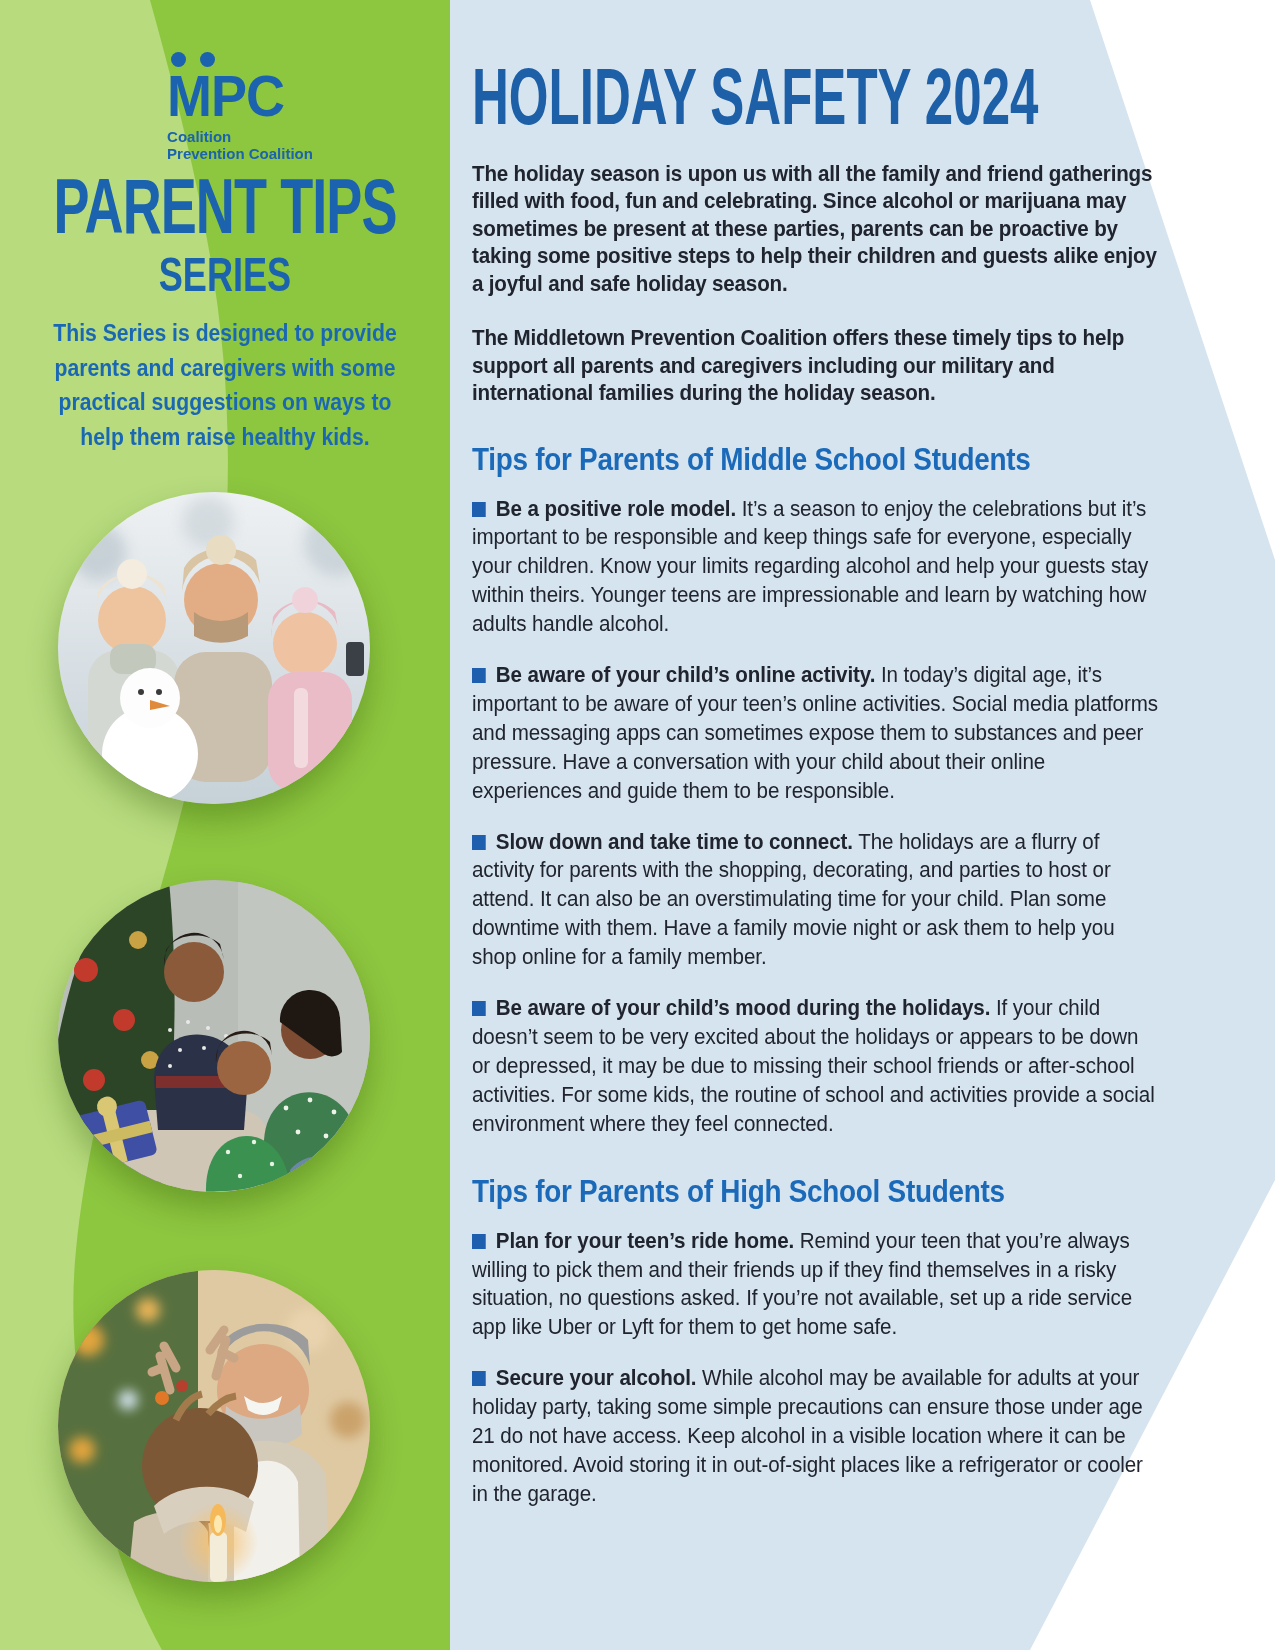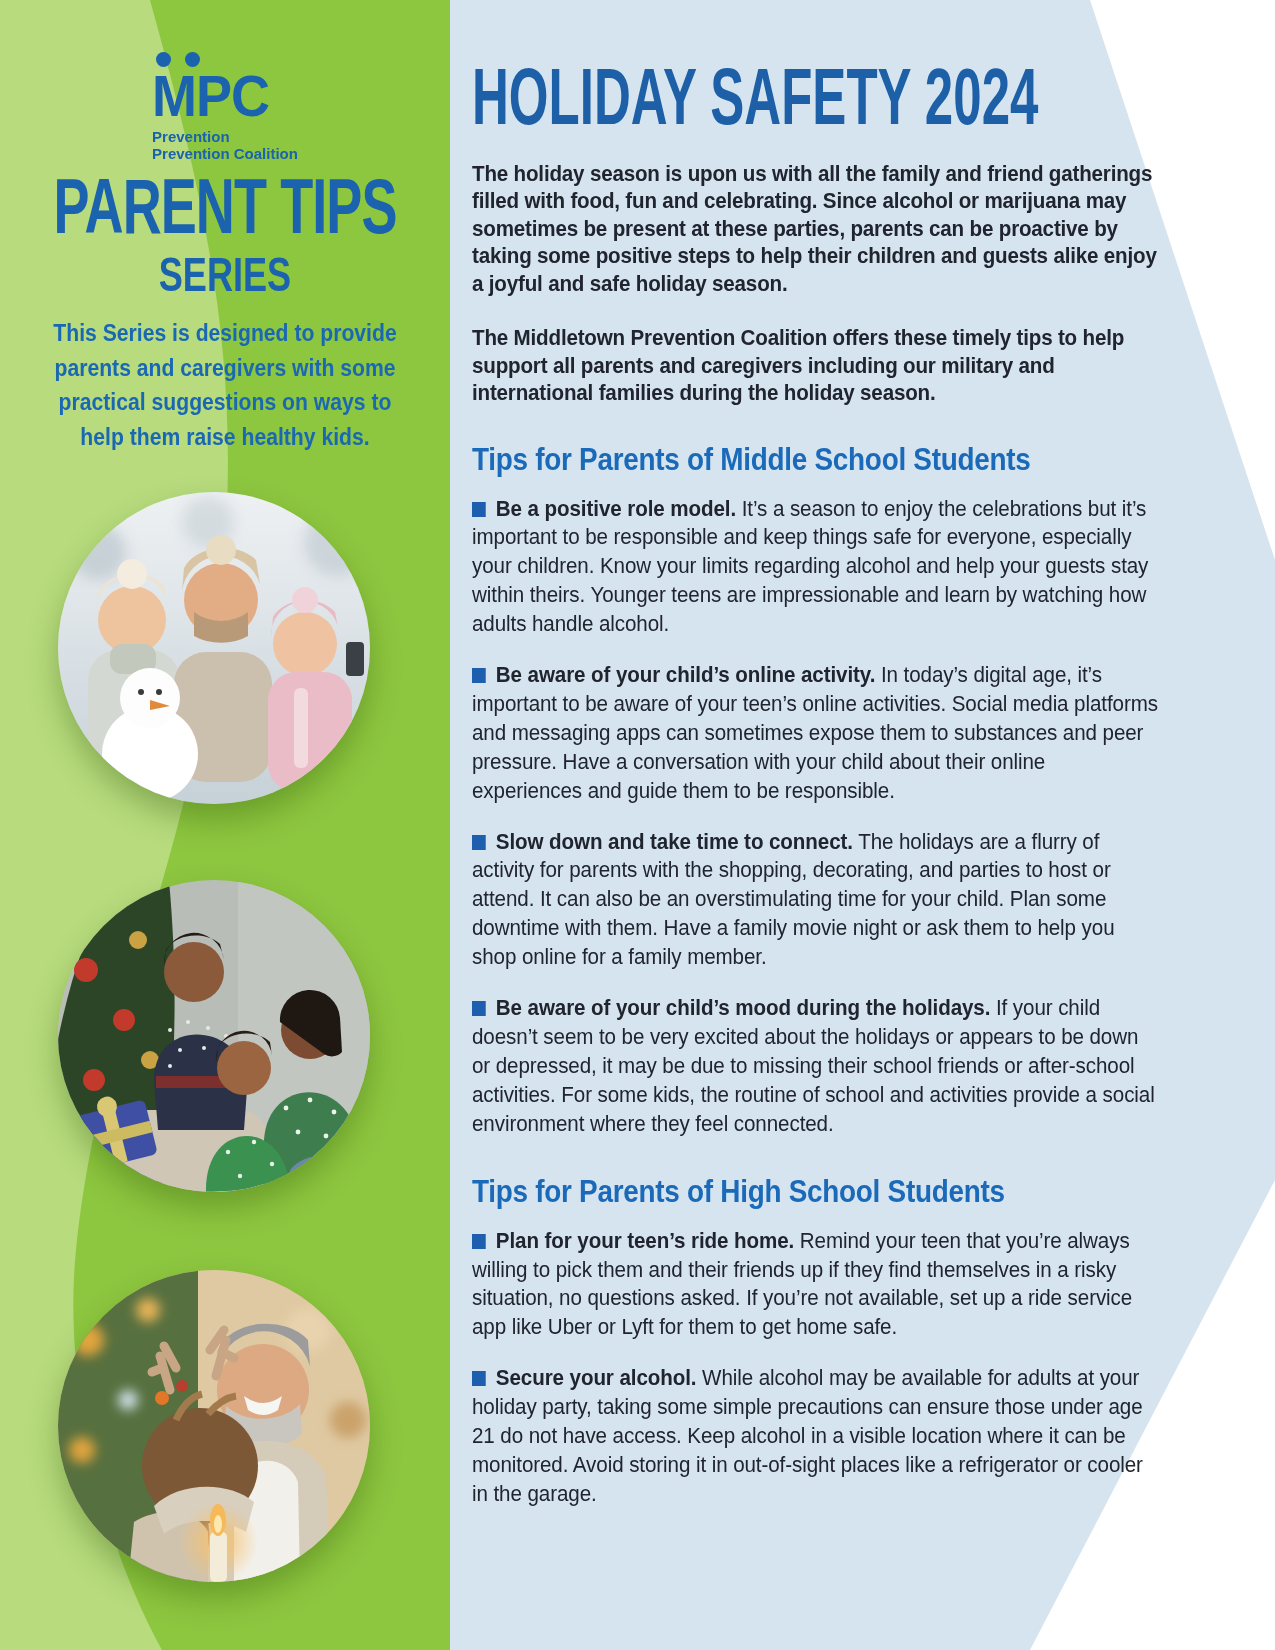--- a/index.html
+++ b/index.html
@@ -3,21 +3,21 @@
 <meta charset="utf-8">
 <style>
   html,body{margin:0;padding:0;background:#ffffff;}
   .page{position:relative;width:1275px;height:1650px;background:#ffffff;overflow:hidden;
         font-family:"Liberation Sans",sans-serif;}
 
   
   .sidebar{position:absolute;left:0;top:0;width:450px;height:1650px;background:#8dc63f;}
   .sidebar svg.swoosh{position:absolute;left:0;top:0;}
 
-  .logo{position:absolute;top:52px;left:0;width:450px;text-align:center;}
+  .logo{position:absolute;top:52px;left:15px;width:450px;text-align:center;}
   .logo-inner{display:inline-block;text-align:left;position:relative;padding-top:16px;}
   .logo-acronym{font-size:54px;font-weight:bold;color:#1b63ae;letter-spacing:-1px;line-height:1;
                 display:block;transform:scaleY(1.05);transform-origin:left top;}
   .logo-dot{position:absolute;width:15px;height:15px;border-radius:50%;background:#1b63ae;top:0;}
   .dot1{left:4px;} .dot2{left:33px;}
   .logo-org{font-size:15px;font-weight:bold;color:#1b63ae;line-height:1.15;margin-top:6px;}
 
   .parent-tips{position:absolute;top:168px;left:0;width:450px;text-align:center;
                font-size:60px;font-weight:bold;color:#1b63ae;letter-spacing:-1px;line-height:1;
                transform:scale(0.9,1.3);transform-origin:center top;white-space:nowrap;}
@@ -63,21 +63,21 @@
       <path d="M0,0 L150,0 C222,260 252,430 206,700 C170,900 96,1050 76,1250
                C61,1400 112,1560 162,1650 L0,1650 Z" fill="#b7db7d"></path>
     </svg>
 
     <div class="logo">
       <div class="logo-inner">
         <span class="logo-dot dot1"></span>
         <span class="logo-dot dot2"></span>
         <span class="logo-acronym">MPC</span>
         <div class="logo-org">
-          <div>Prevention</div>
+          <div>Coalition</div>
           <div>Prevention Coalition</div>
         </div>
       </div>
     </div>
 
     <div class="parent-tips">PARENT TIPS</div>
     <div class="series">SERIES</div>
 
     <div class="sidebar-desc">This Series is designed to provide parents and caregivers with some practical suggestions on ways to help them raise healthy kids.</div>
 

